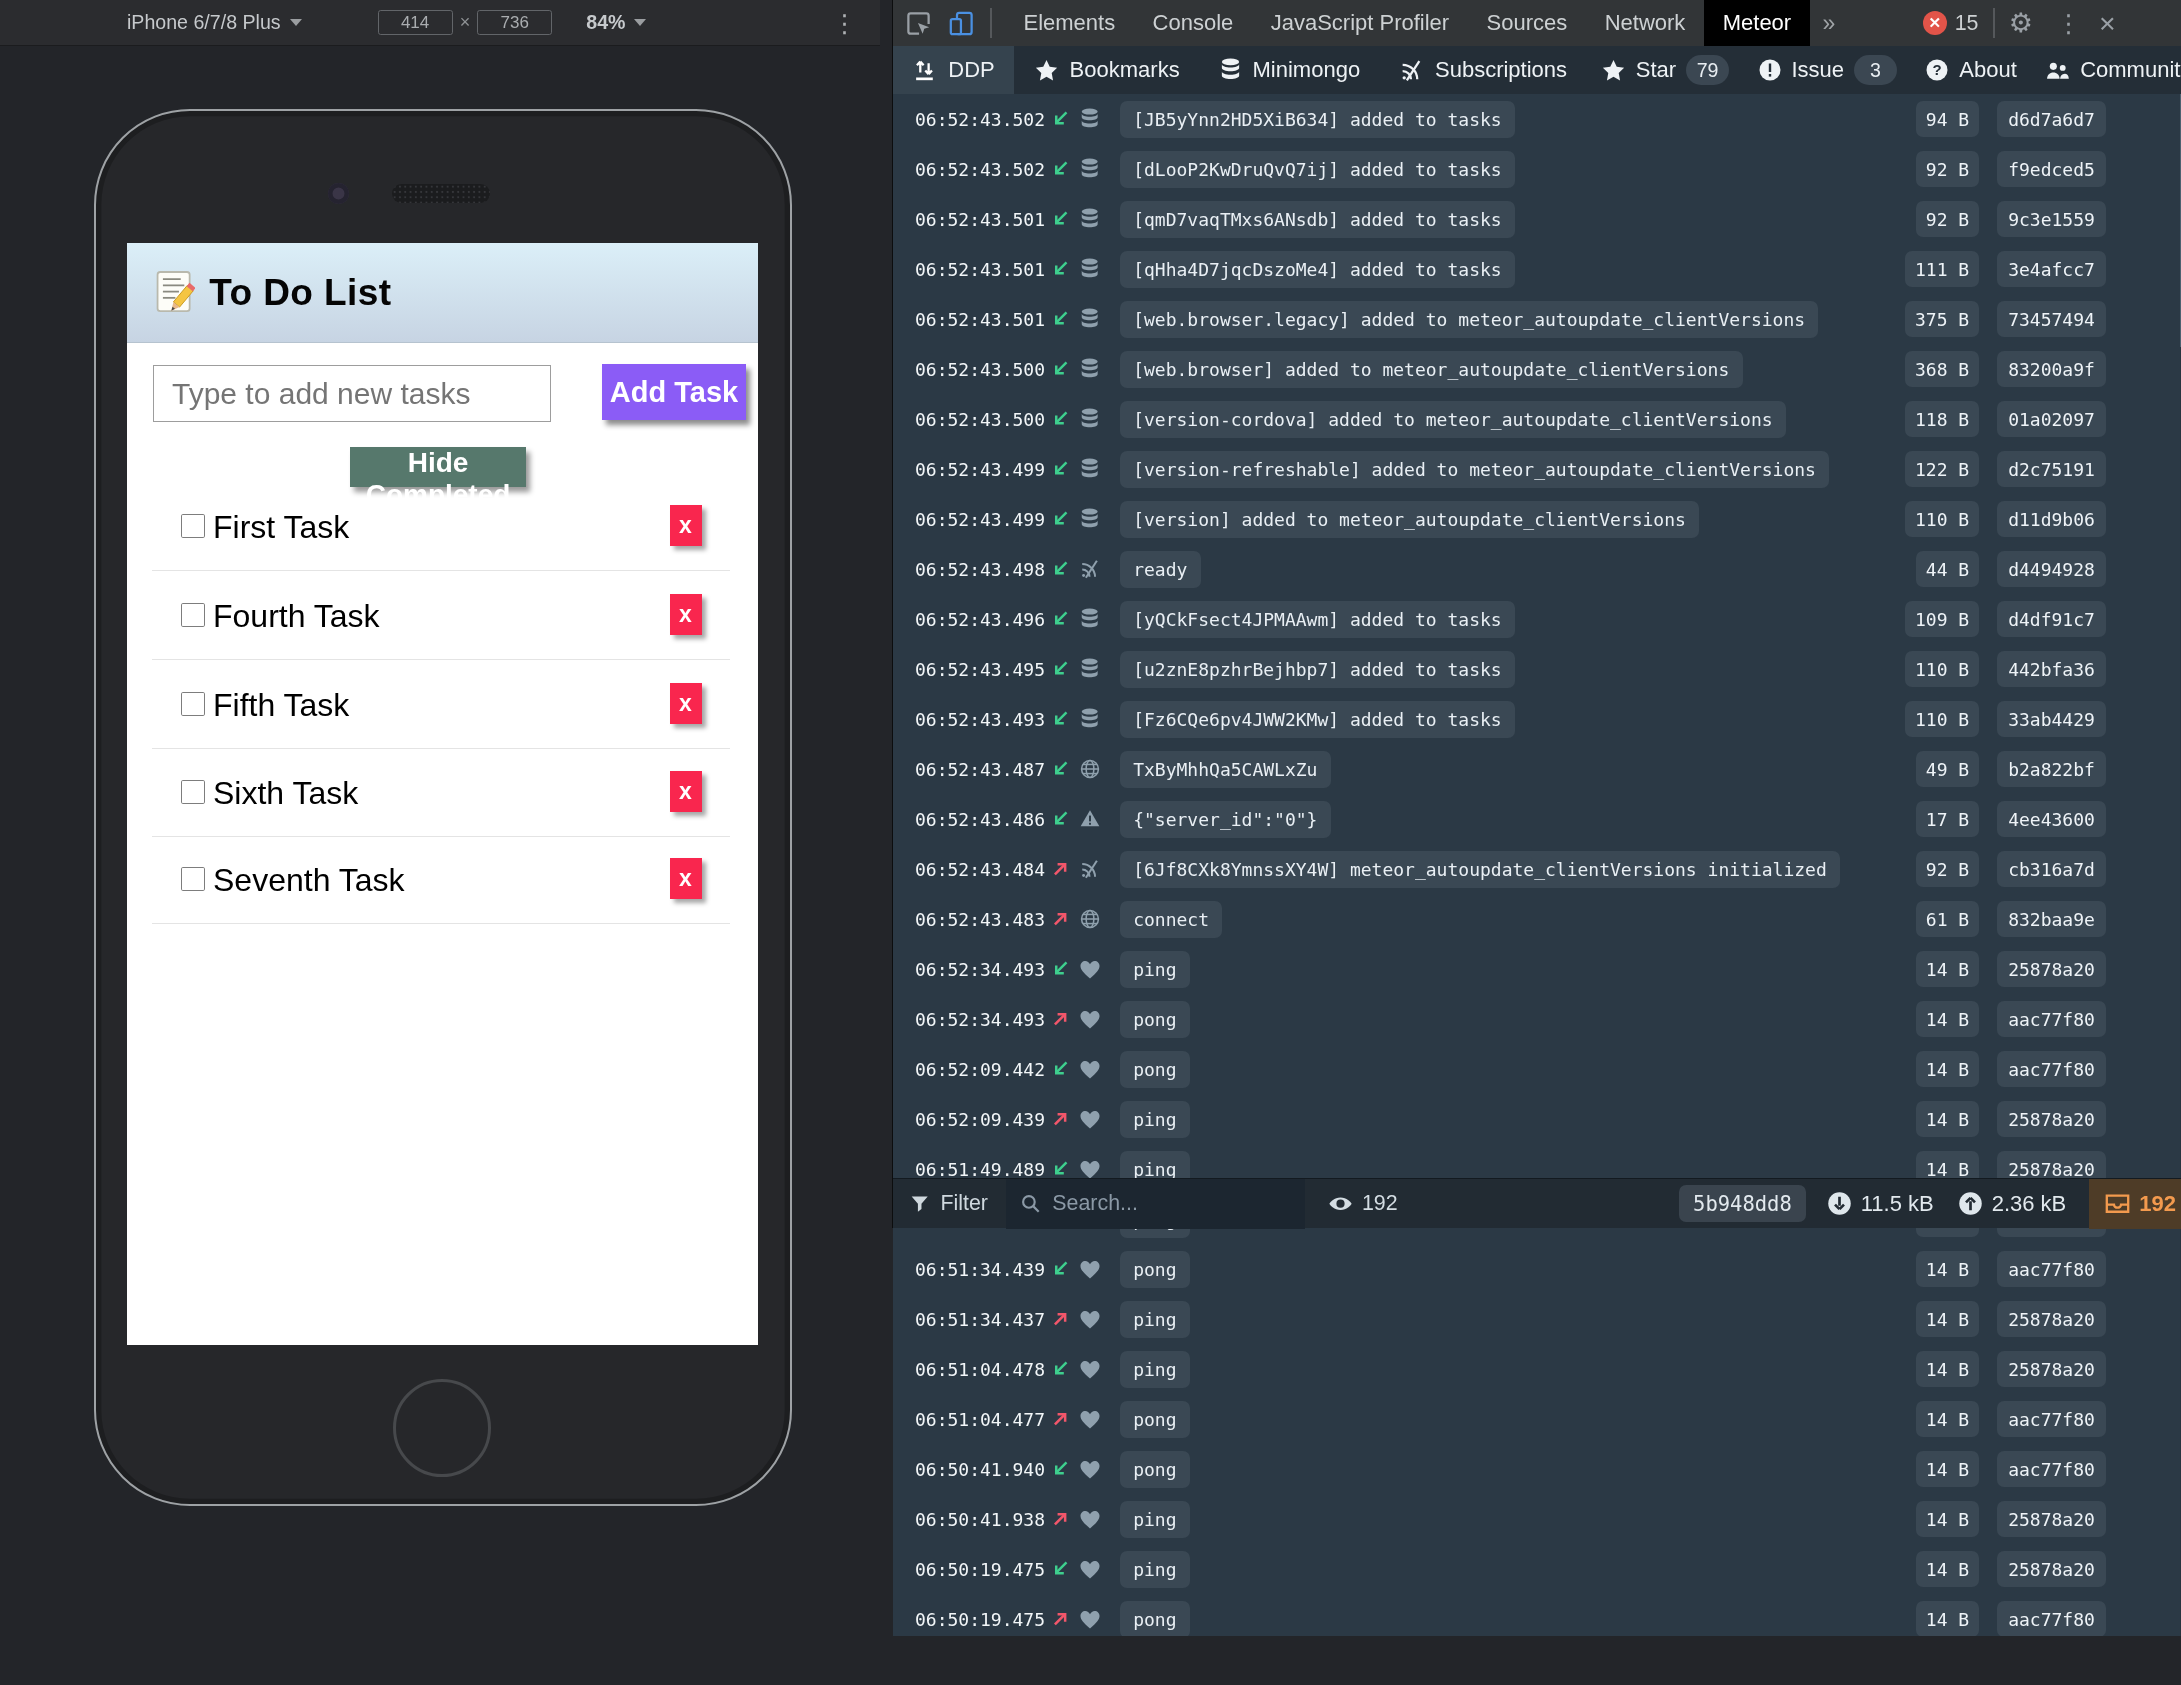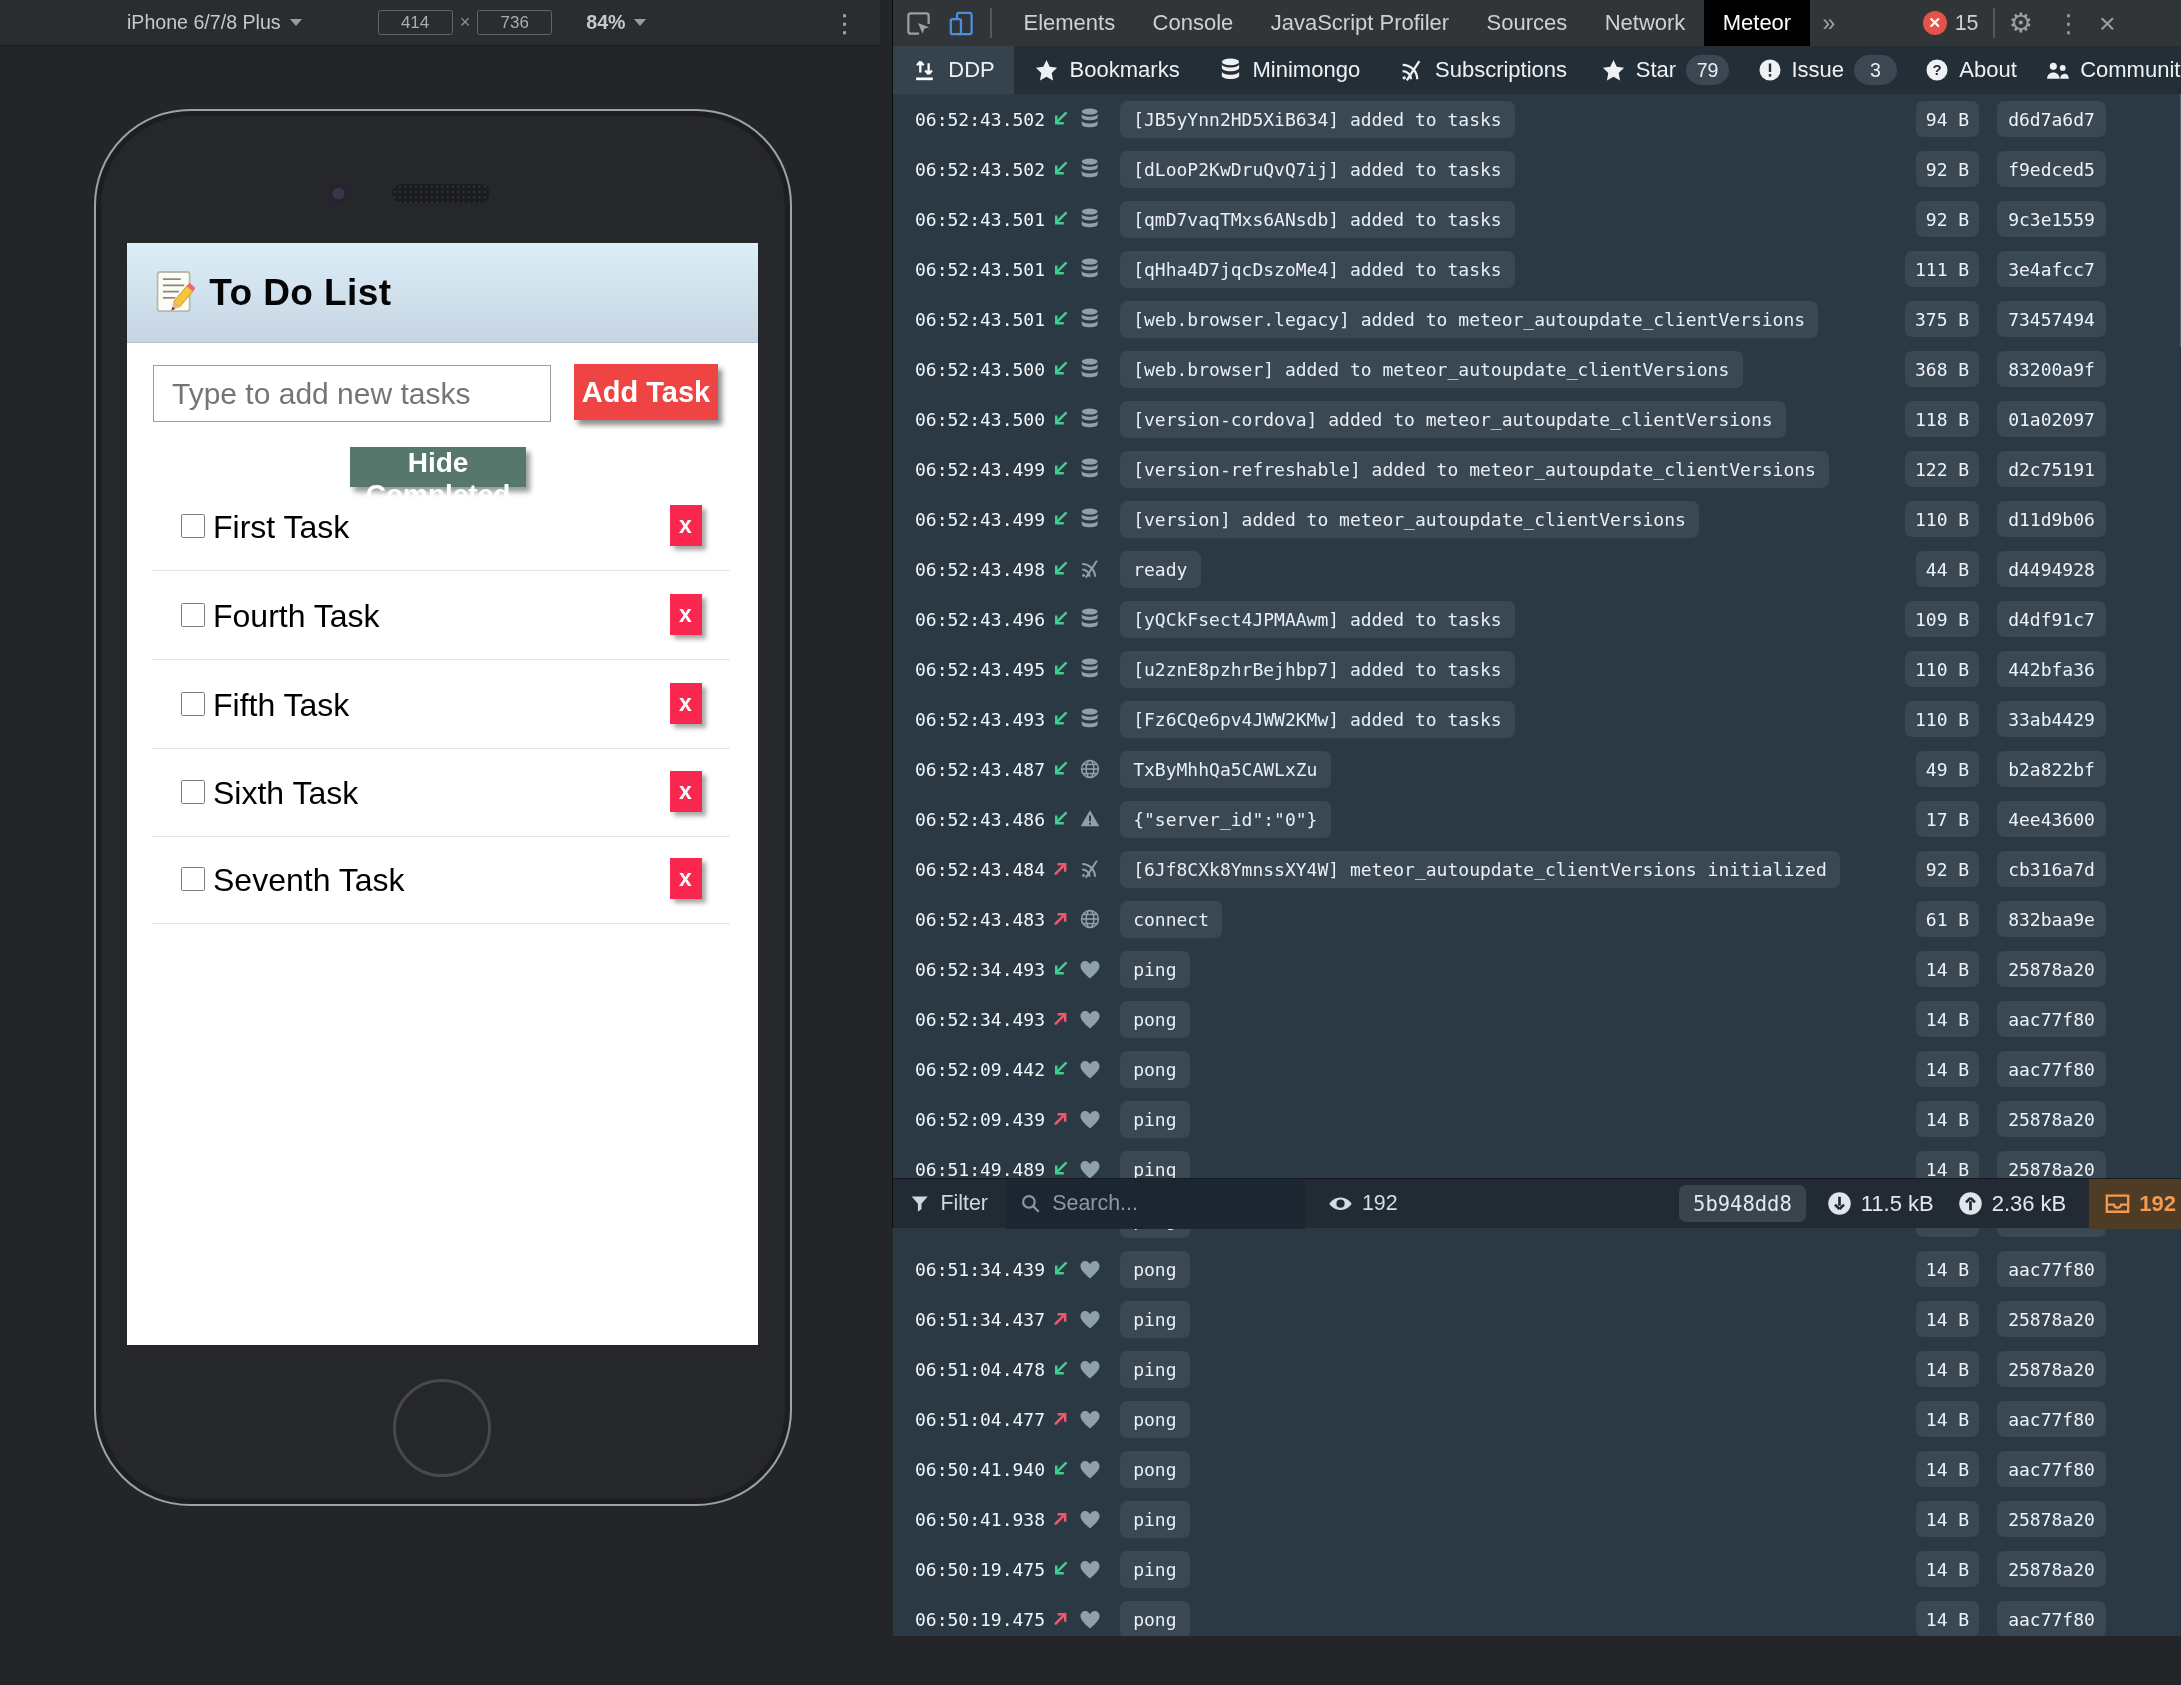--- a/index.html
+++ b/index.html
@@ -178,21 +178,21 @@
             <rect x="26" y="16" width="9" height="24" fill="#f5c542" stroke="#c99a1e" stroke-width="1"></rect>
             <polygon points="26,40 35,40 30.5,49" fill="#e8b88a"></polygon>
             <polygon points="28.6,44.8 32.4,44.8 30.5,49" fill="#4a4a4a"></polygon>
             <rect x="26" y="12" width="9" height="5" fill="#e86a6a"></rect>
           </g>
         </svg>
         <div id="app-title">To Do List</div>
       </div>
 
       <input id="new-task-input" placeholder="Type to add new tasks" style="">
-      <button id="add-task-button" style="background: #ef4444;">Add Task</button>
+      <button id="add-task-button" style="background: #8b5cf6; margin-left: 28px;">Add Task</button>
       <button id="hide-completed-button" style="background: rgb(86, 120, 108);">Hide Completed</button>
 
       <div id="task-list">
           <div class="task-row">
             <input type="checkbox" class="task-check" style="">
             <span class="task-label">First Task</span>
             <button class="task-delete" style="background: rgb(249, 38, 78);">x</button>
           </div>
           <div class="task-row">
             <input type="checkbox" class="task-check" style="">

